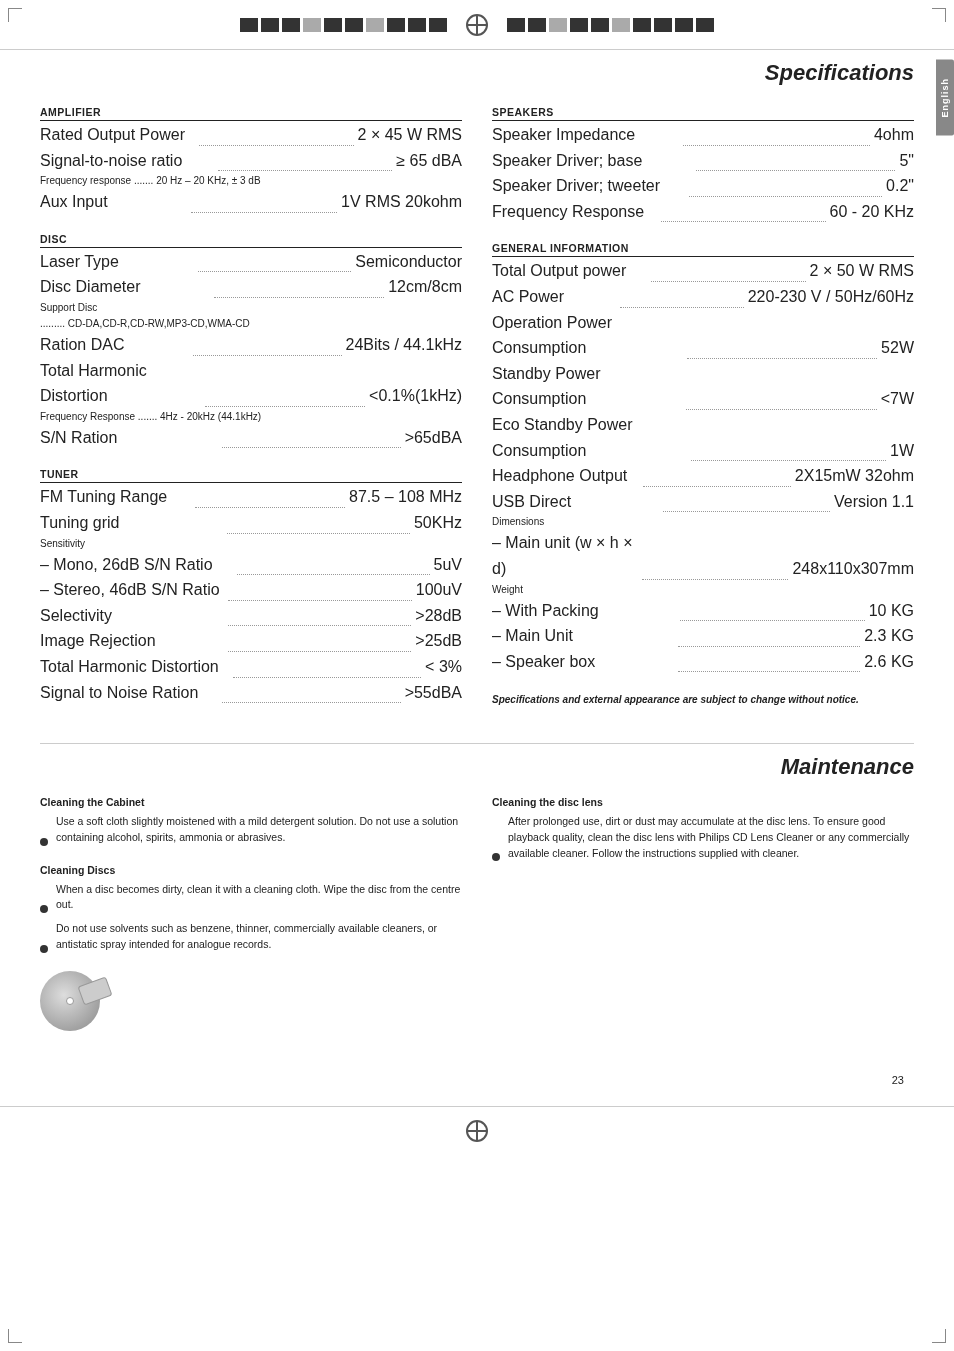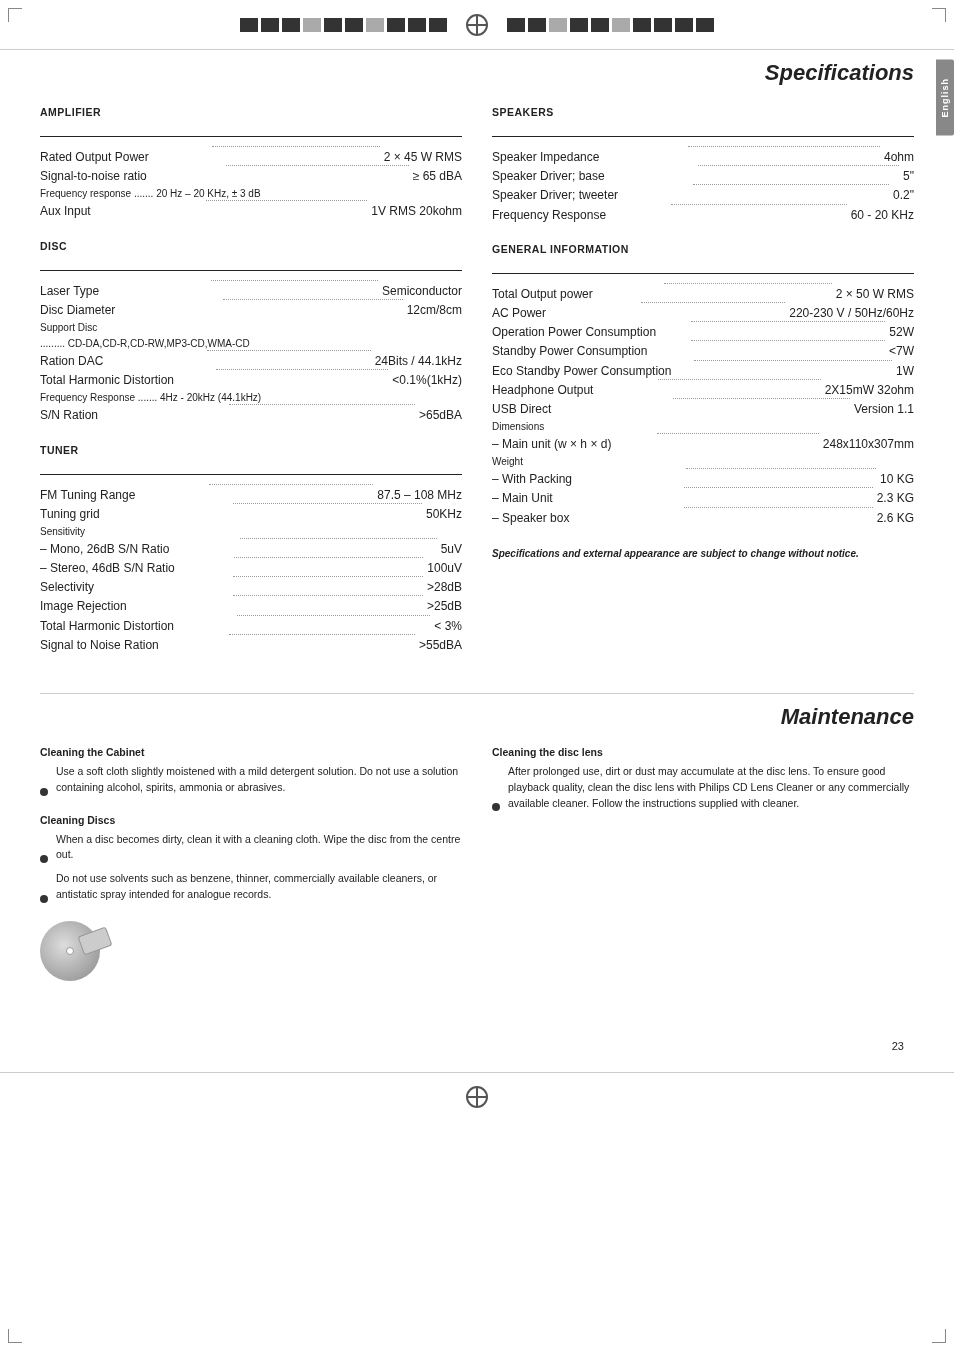--- a/index.html
+++ b/index.html
@@ -102,30 +102,30 @@
 
     
     .spec-group {
       margin-bottom: 18px;
     }
     .spec-group-title {
       font-weight: bold;
       font-size: 10.5px;
       text-transform: uppercase;
       border-bottom: 1px solid #222;
-      padding-bottom: 18px;
-      margin-bottom: 11px;
+      padding-bottom: 2px;
+      margin-bottom: 1px;
       letter-spacing: 0.5px;
     }
     .spec-row {
       display: flex;
       justify-content: space-between;
-      align-items: flex-start;
+      align-items: flex-end;
       line-height: 1.6;
-      font-size: 12px;
+      font-size: 16px;
     }
     .spec-label {
       flex: 1;
       display: flex;
       align-items: baseline;
     }
     .spec-dots {
       flex: 1;
       border-bottom: 1px dotted #999;
       margin: 0 4px;
@@ -243,21 +243,21 @@
       position: absolute;
       top: 10px;
       right: -5px;
       transform: rotate(-20deg);
     }
 
     
     .page-number {
       text-align: right;
       font-size: 11px;
-      margin-top: 36px;
+      margin-top: 20px;
       padding-right: 10px;
     }
 
     
     .bottom-bar {
       display: flex;
       align-items: center;
       justify-content: center;
       padding: 10px 20px;
       border-top: 1px solid #ccc;

